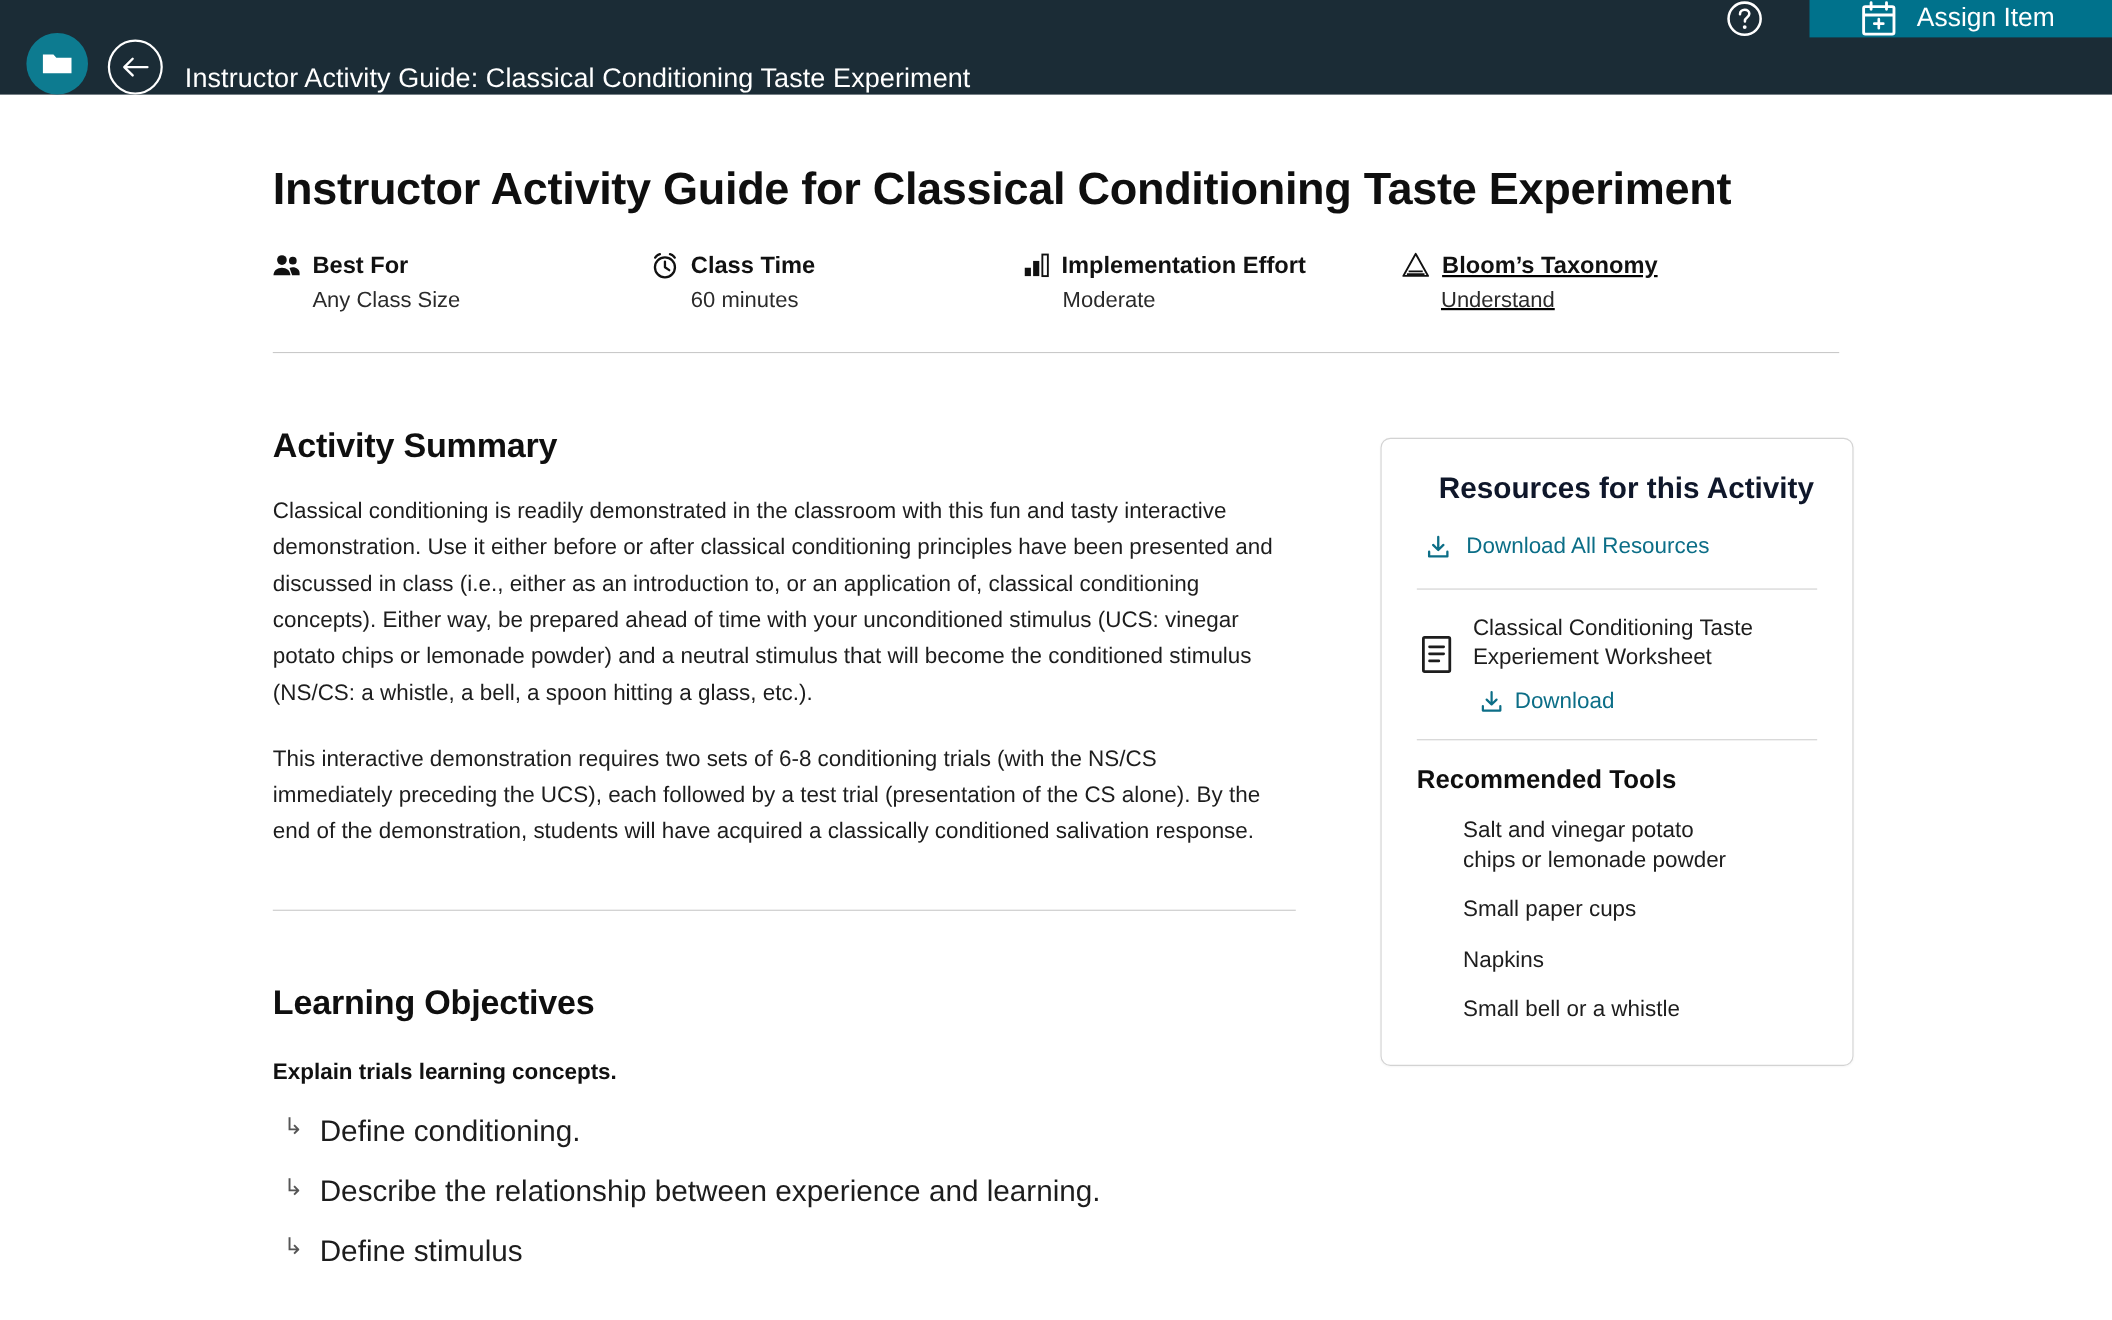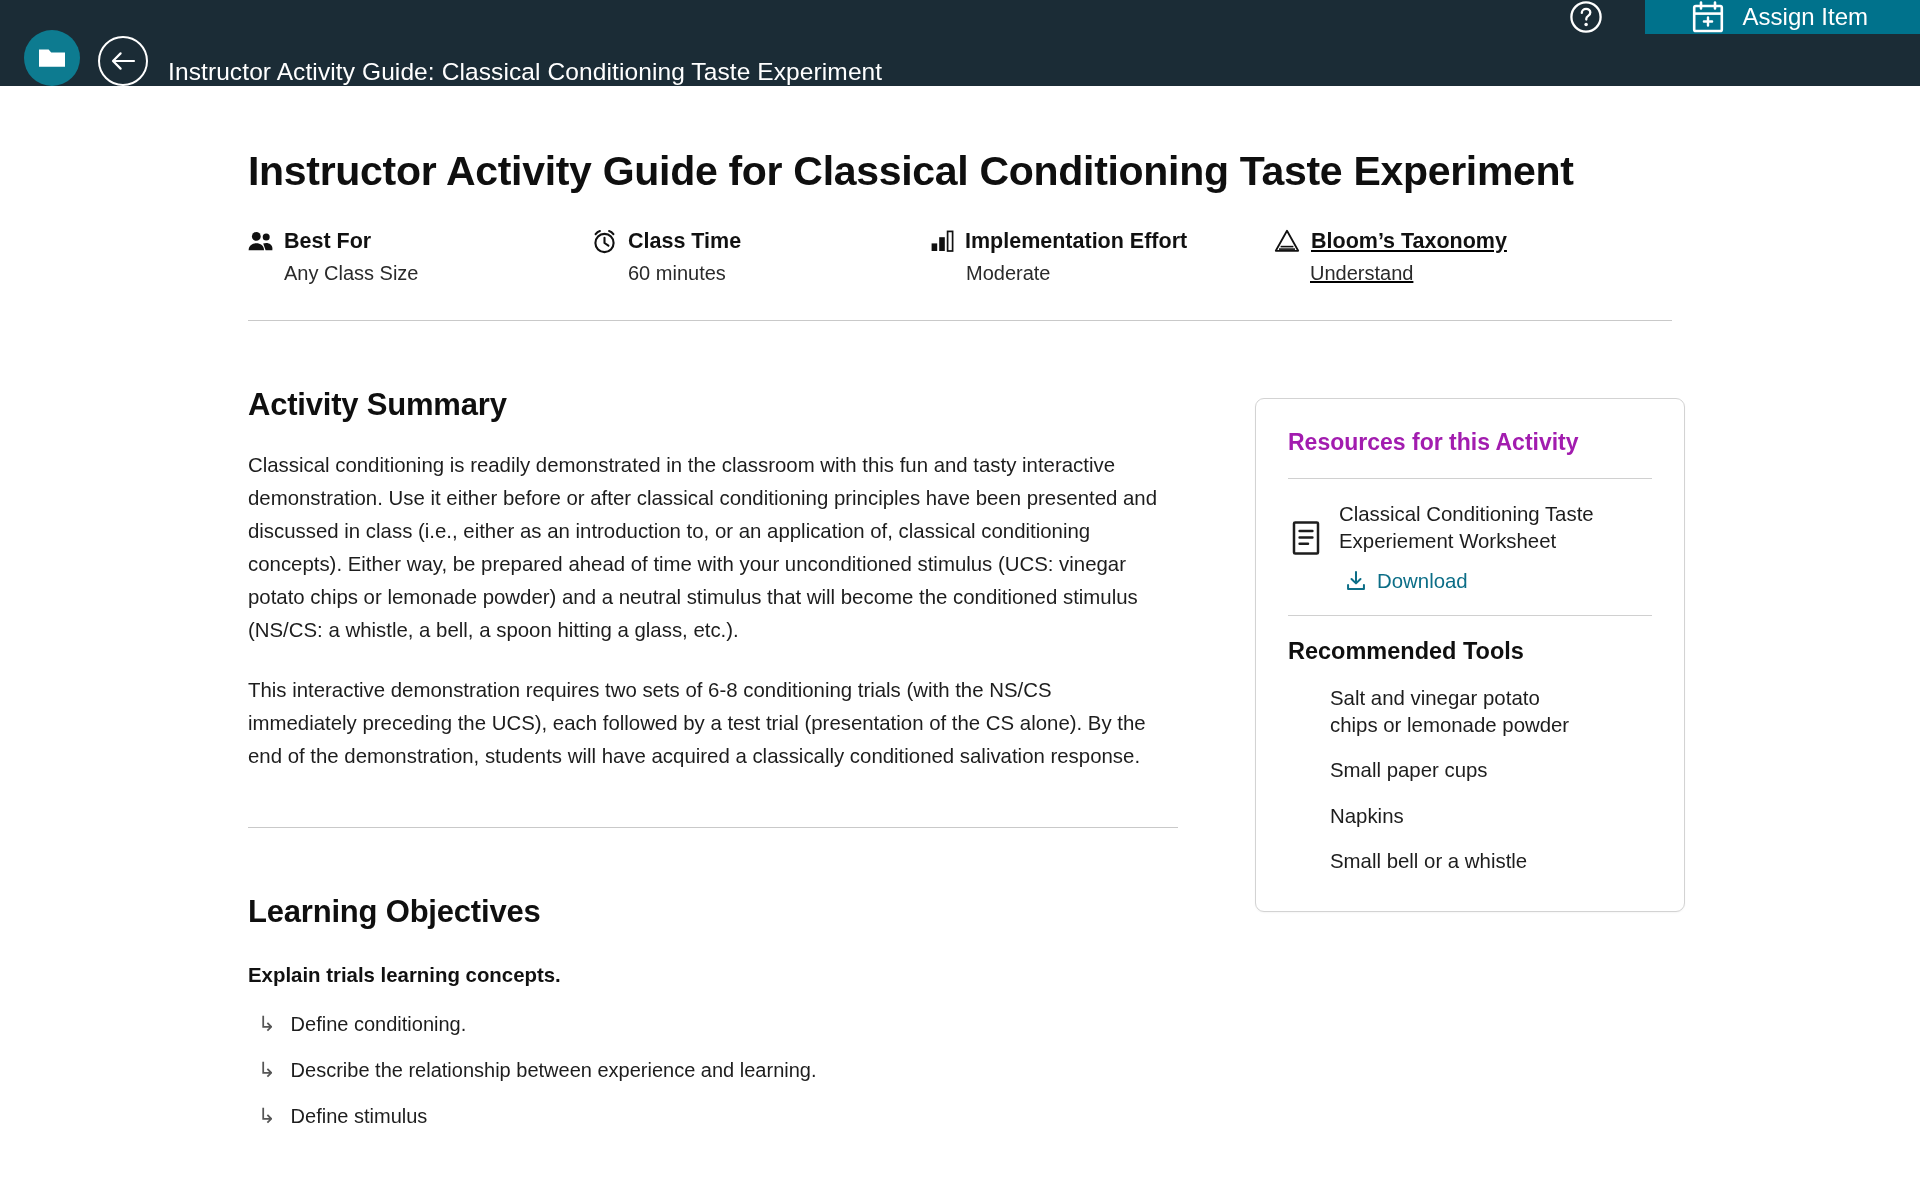--- a/index.html
+++ b/index.html
@@ -183,38 +183,39 @@
     padding-left: 10px;
   }
   .obj-arrow {
     color: #565656;
     font-size: 21px;
     line-height: 1.2;
     flex: 0 0 auto;
     font-family: "DejaVu Sans", sans-serif;
   }
   .obj-text {
-    font-size: 20px;
+    font-size: 27px;
     color: #1d1d1d;
     line-height: 1.25;
   }
 
   
   .card {
     border: 1px solid #d3d3d3;
     border-radius: 9px;
     background: #ffffff;
     padding: 30px 32px 36px 32px;
     box-shadow: 0 1px 2px rgba(0,0,0,0.04);
   }
   .card-title {
-    font-size: 23px;
-    font-weight: 700;
-    color: #a21caf;
+    font-size: 27px;
+    font-weight: 700;
+    color: #0f172a;
     margin-bottom: 22px;
+    margin-left: 20px;
   }
   .dl-all {
     display: flex;
     align-items: center;
     gap: 14px;
     cursor: pointer;
     padding: 4px 0 4px 8px;
   }
   .dl-all-label {
     color: #0c6e87;
@@ -426,20 +427,29 @@
             <span class="obj-text">Define stimulus</span>
           </li>
         </ul>
       </div>
 
       <div class="col-side">
         <div class="card">
 
           <div class="card-title">Resources for this Activity</div>
 
+          <div class="dl-all">
+            <span>
+              <svg width="23" height="23" viewBox="0 0 23 23" aria-hidden="true">
+                <path d="M11.5 2.2v11.4M6.8 9.4l4.7 4.6 4.7-4.6" fill="none" stroke="#0c6e87" stroke-width="2.1" stroke-linecap="round" stroke-linejoin="round"></path>
+                <path d="M3.2 15.6v4.2h16.6v-4.2" fill="none" stroke="#0c6e87" stroke-width="2.1" stroke-linecap="round" stroke-linejoin="round"></path>
+              </svg>
+            </span>
+            <span class="dl-all-label">Download All Resources</span>
+          </div>
 
           <div class="card-rule"></div>
 
           <div class="res-row">
             <span>
               <svg width="32" height="36" viewBox="0 0 32 36" aria-hidden="true">
                 <rect x="4" y="2.4" width="24" height="31.2" rx="1.2" fill="none" stroke="#1d1d1d" stroke-width="2.5"></rect>
                 <path d="M9.6 11h12.8M9.6 17.4h12.8M9.6 23.8h8.4" stroke="#1d1d1d" stroke-width="2.5" stroke-linecap="round"></path>
               </svg>
             </span>

